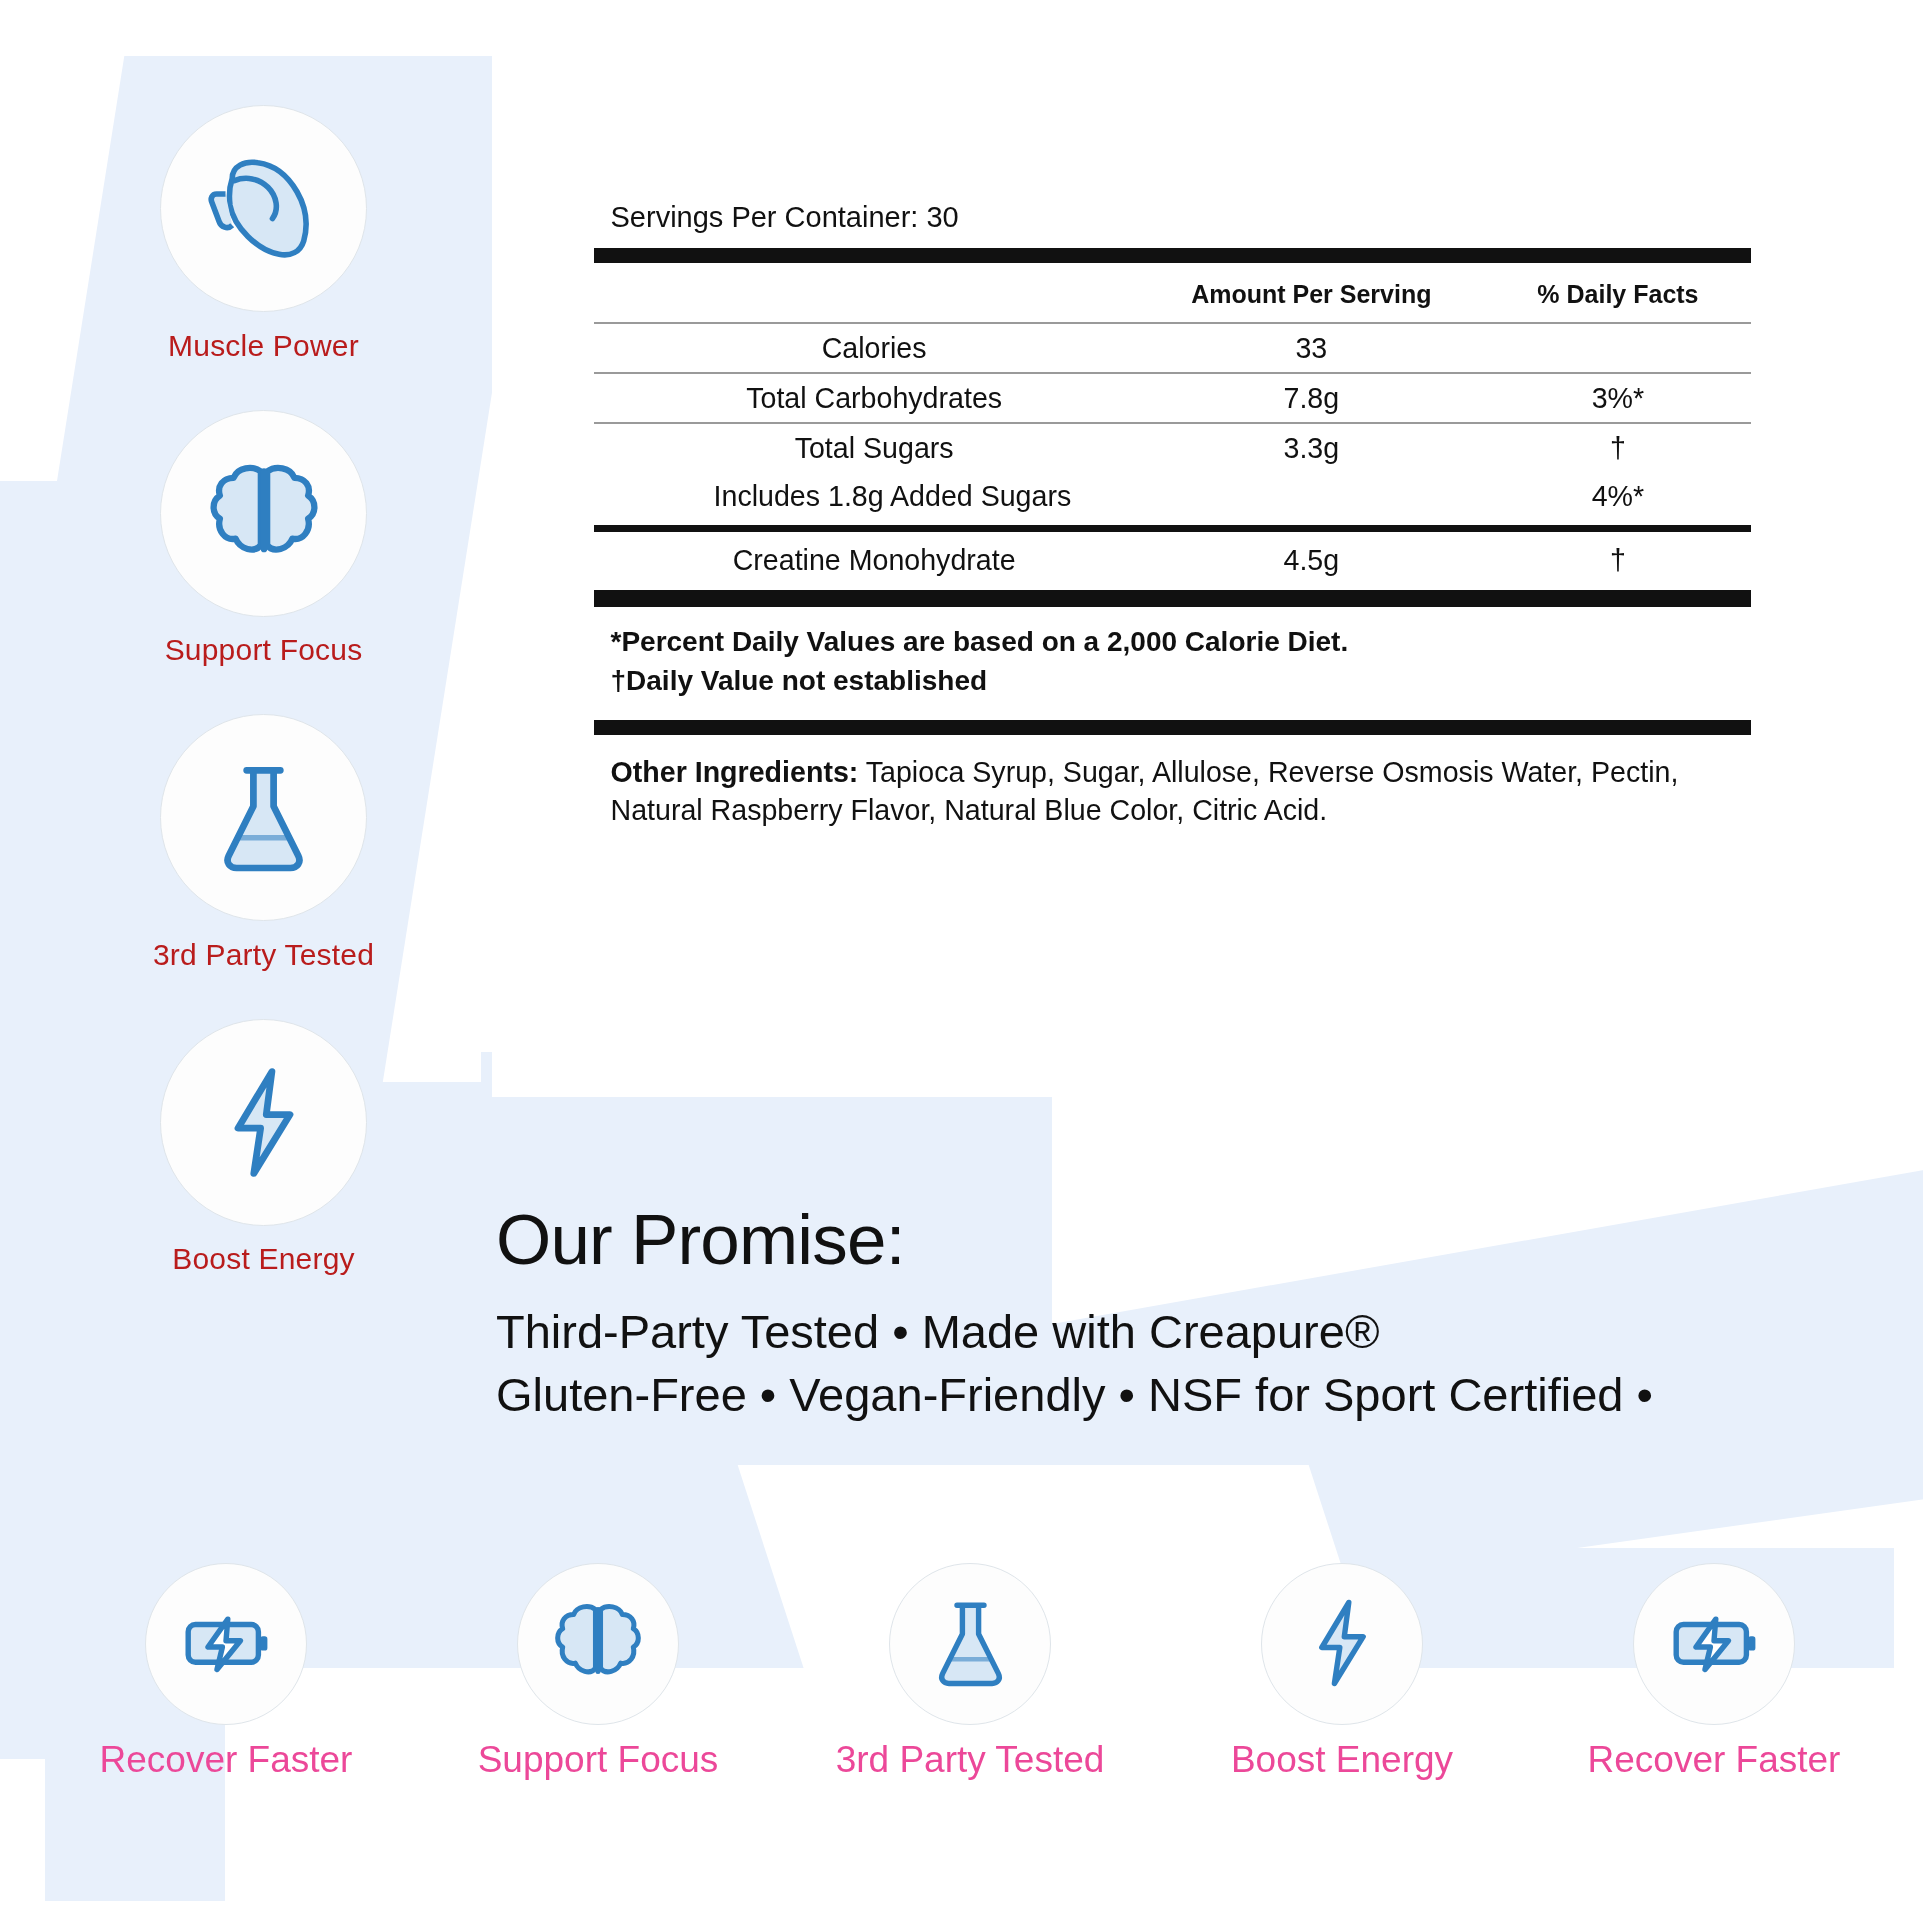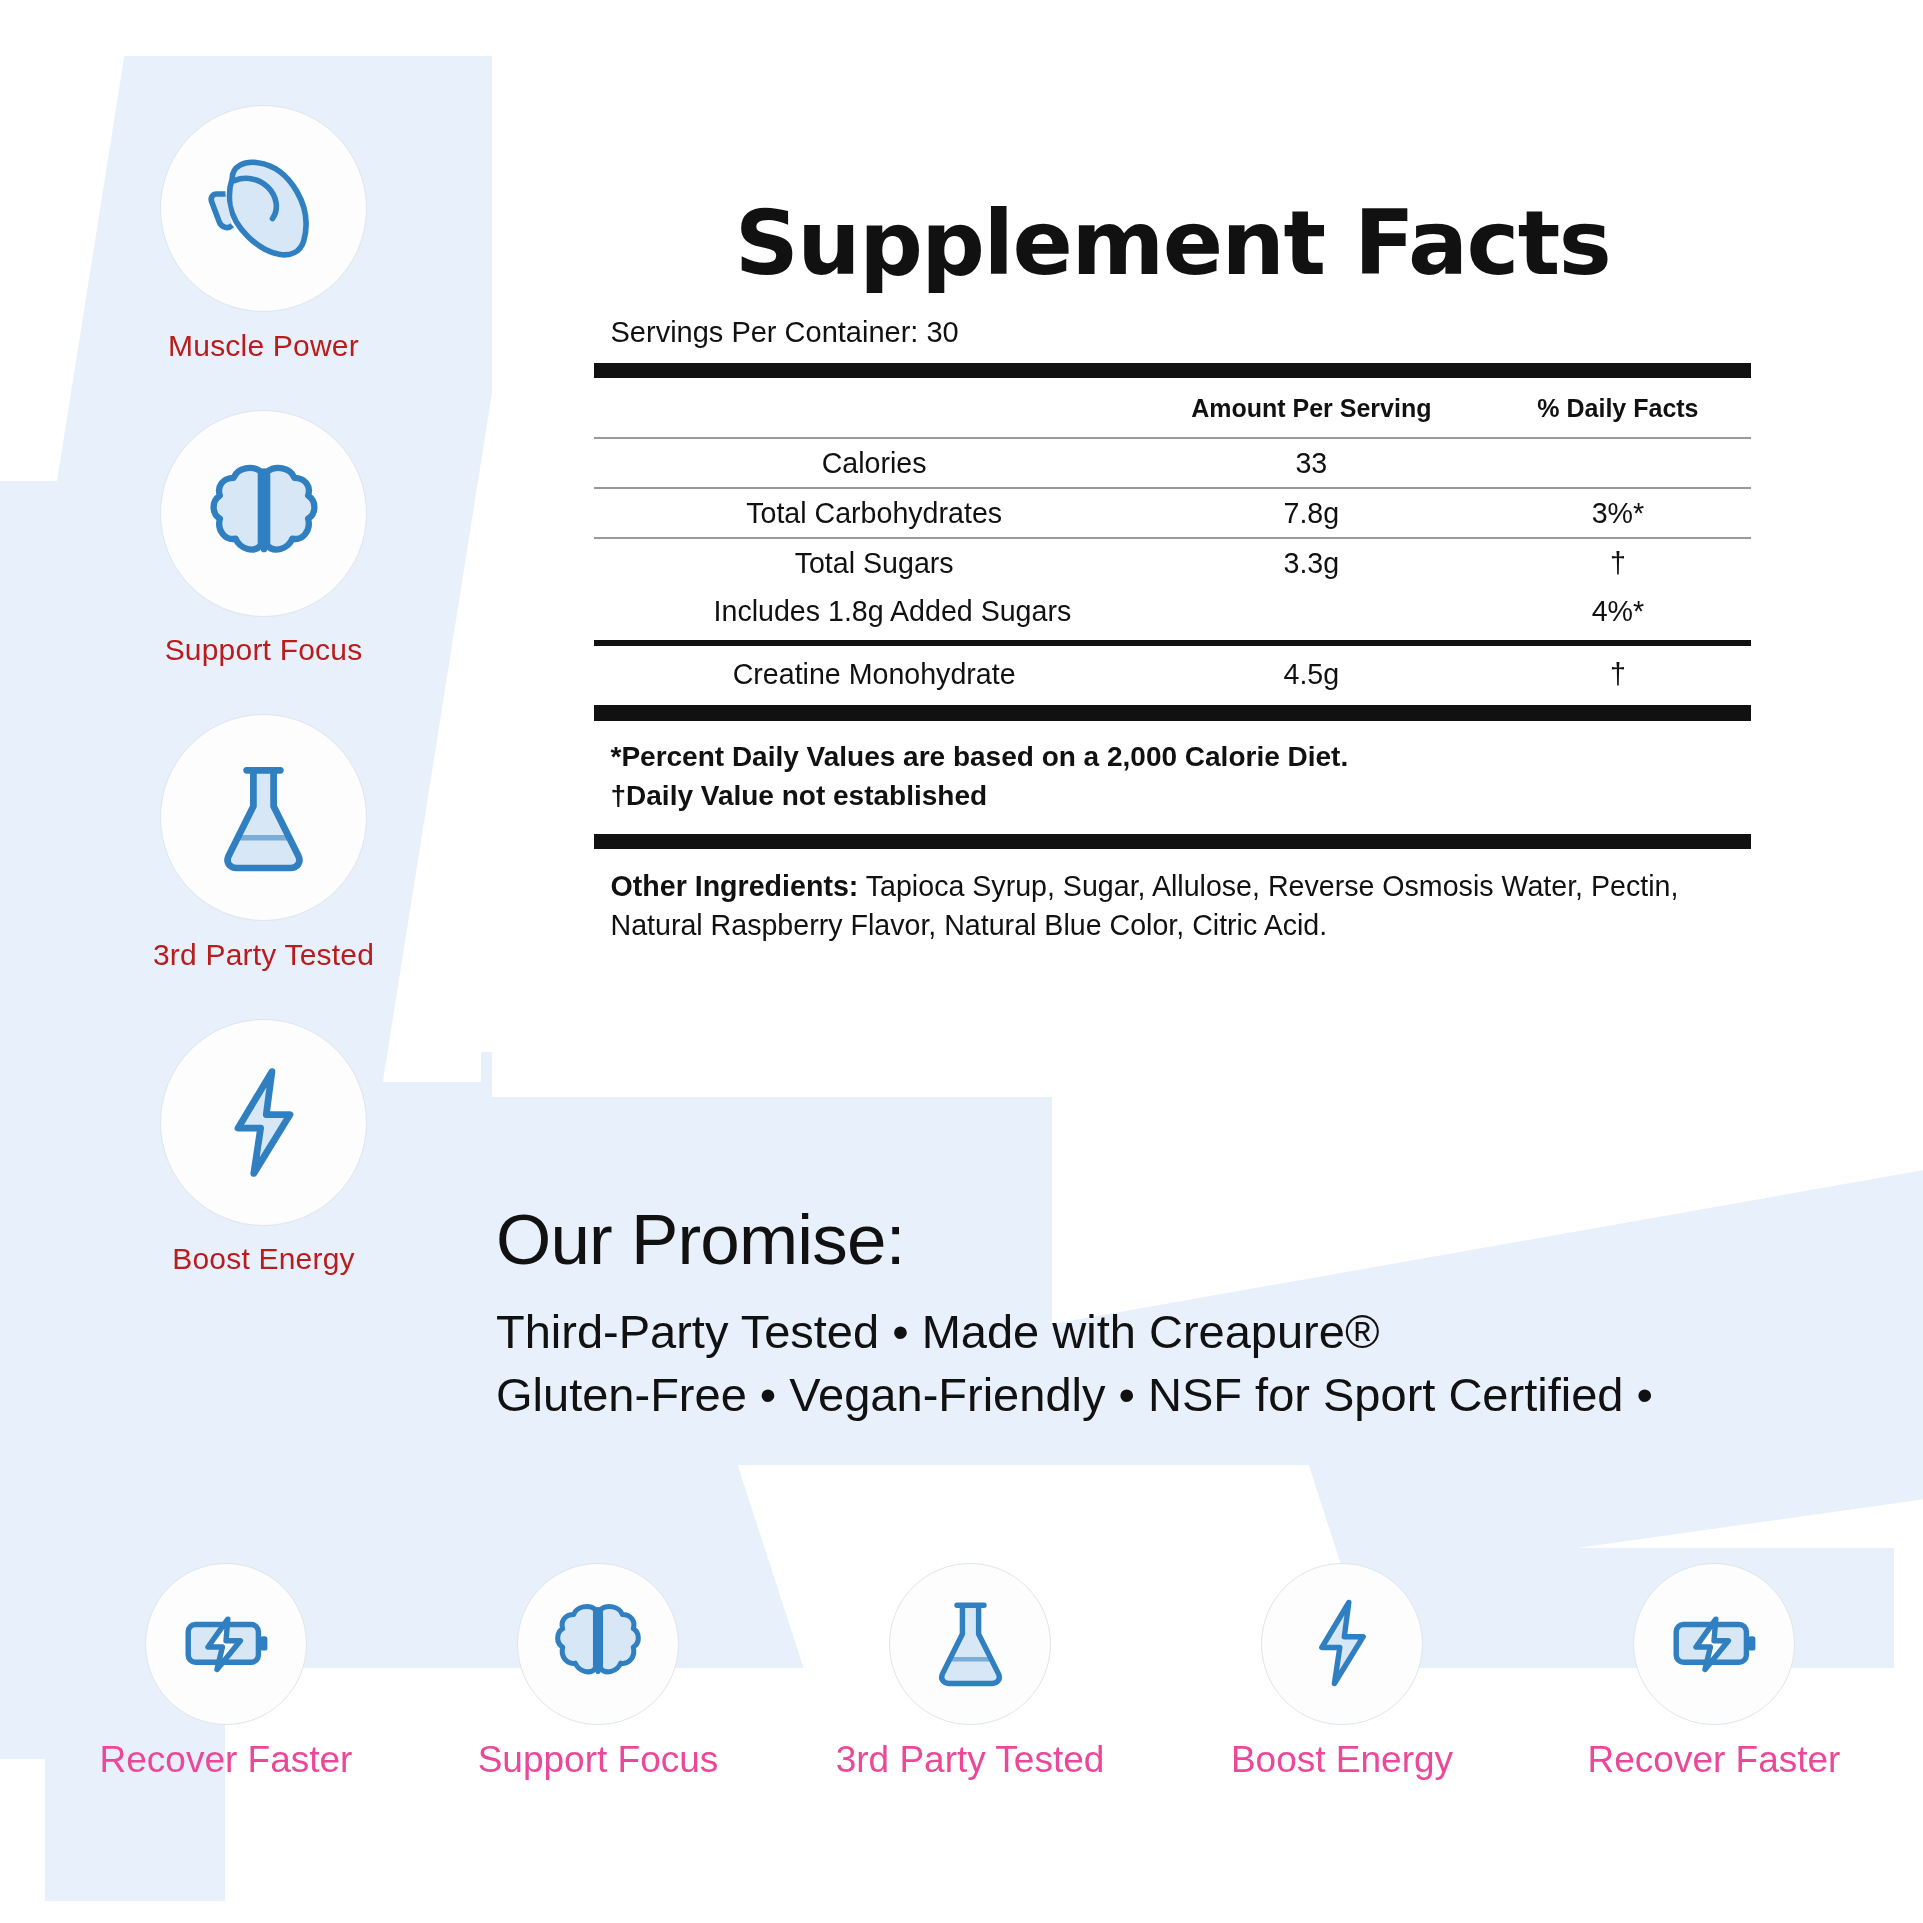--- a/index.html
+++ b/index.html
@@ -305,21 +305,20 @@
             <path d="M42 5 L12 55 L32 55 L26 95 L58 43 L37 43 Z" fill="#d7e7f5" stroke="#2f7fc1" stroke-width="6" stroke-linejoin="round"></path>
           </svg>
         </span>
       </div>
       <div class="benefit-label">Boost Energy</div>
     </div>
 
   </div>
 
   <div class="facts">
-    <div class="facts-title">Supplement Facts</div>
 
     <div class="serving-line">Servings Per Container: 30</div>
 
     <div class="rule-thick"></div>
 
     <table class="tbl">
       <tbody>
           <tr class="hdr-row">
         <th class="col-name"></th>
         <th class="col-amt">Amount Per Serving</th>

